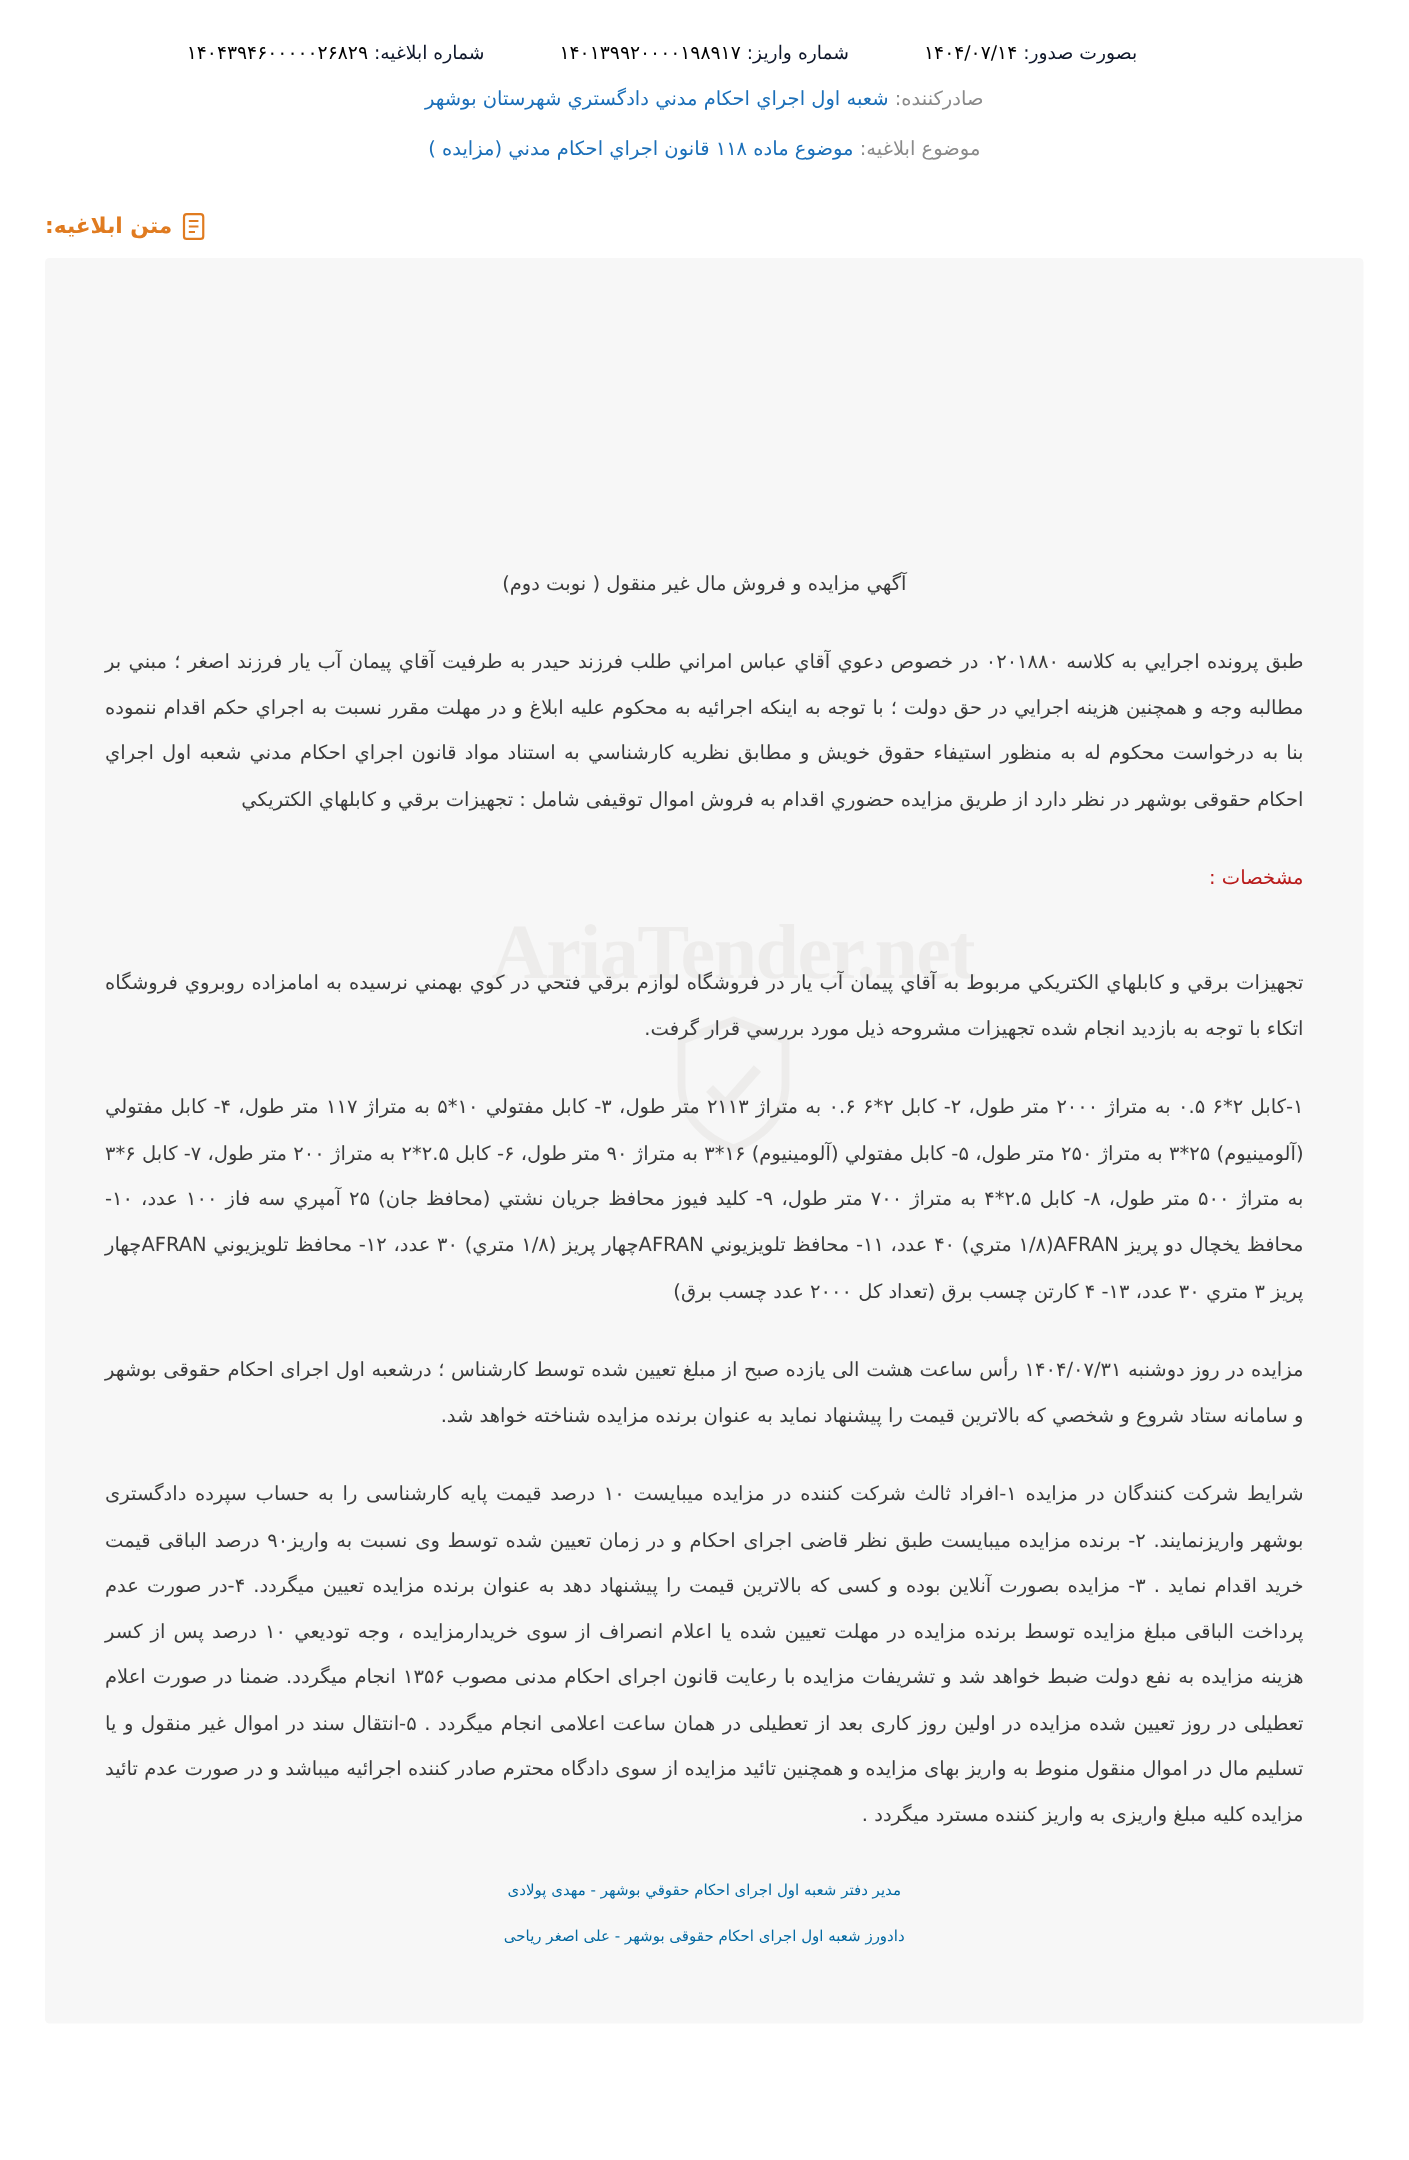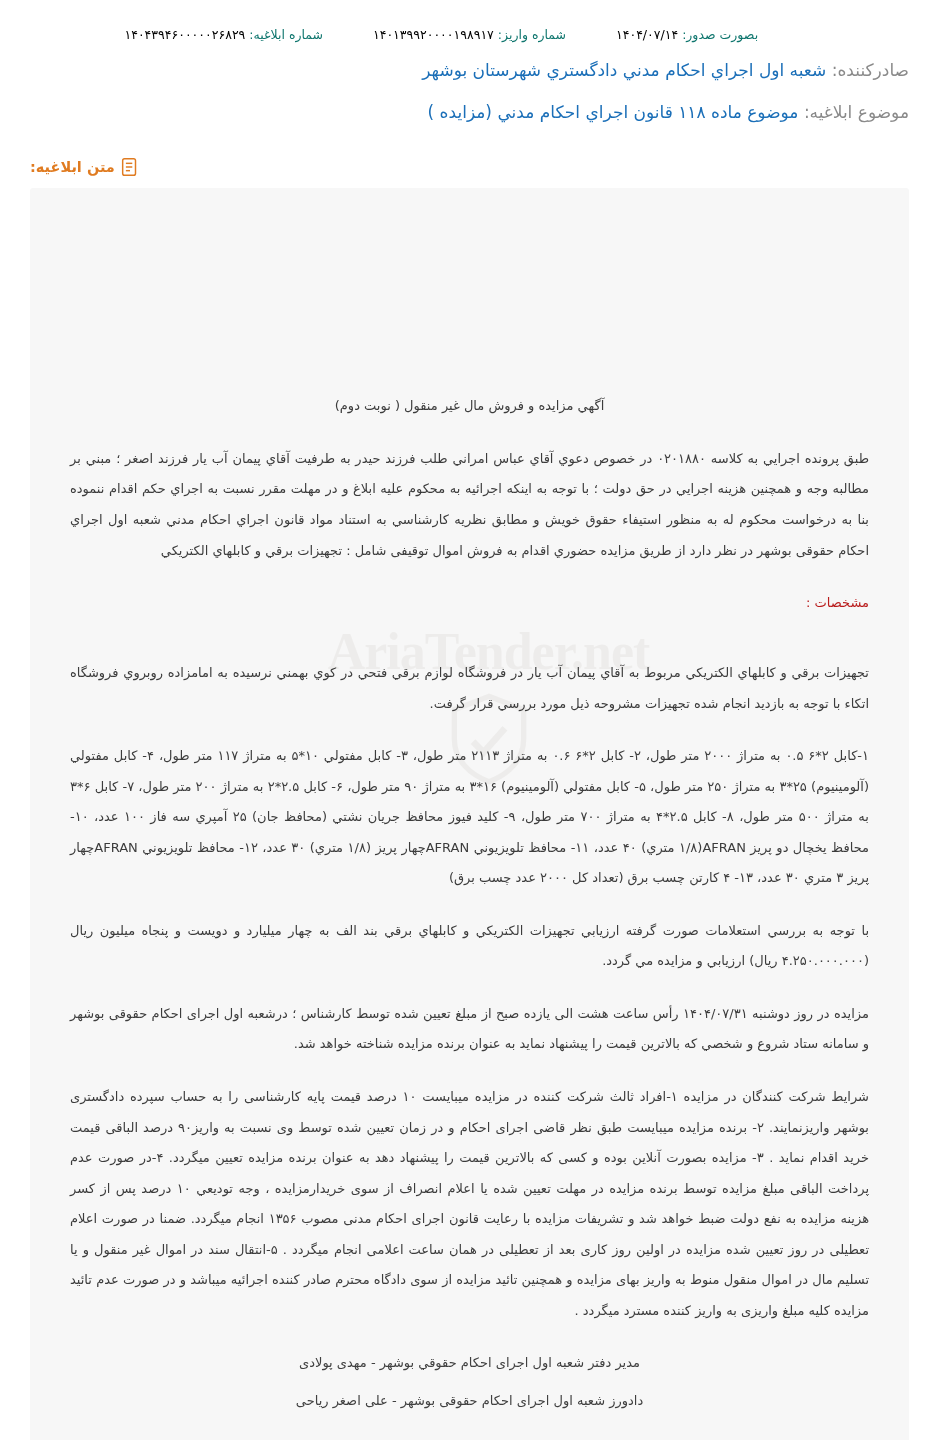--- a/index.html
+++ b/index.html
@@ -33,28 +33,28 @@
     gap: 0;
   }
   .meta-cell {
     flex: 1 1 0;
     text-align: right;
     white-space: nowrap;
     direction: rtl;
   }
   .meta-cell.c2 { text-align: center; }
   .meta-cell.c3 { text-align: left; }
-  .meta-label { color: #0f766e; }
+  .meta-label { color: #0f172a; }
   .meta-value { color: #000000; }
 
   .blue-row {
     padding: 6px 30px 0 30px;
-    text-align: right;
-    direction: rtl;
-    font-size: 17px;
+    text-align: center;
+    direction: rtl;
+    font-size: 13px;
     line-height: 2.1;
   }
   .blue-row .lbl { color: #8a8a8a; }
   .blue-row .val { color: #1b6fb8; }
 
   
   .section-title {
     margin: 26px 30px 10px 30px;
     display: flex;
     flex-direction: row-reverse;
@@ -123,22 +123,22 @@
   .gap-xl { margin-bottom: 62px; }
   .lbl-line {
     color: #b91c1c;
     font-size: 13px;
     line-height: 2.3;
     margin: 0 0 10px 0;
     text-align: right;
     direction: rtl;
   }
   .sign {
-    color: #404040;
-    font-size: 13px;
+    color: #0369a1;
+    font-size: 10px;
     line-height: 2.3;
     margin: 0 0 6px 0;
     text-align: center;
     direction: rtl;
   }
   .sign-2 { margin-top: 8px; }
 </style>
 </head>
 <body>
 
@@ -199,21 +199,20 @@
 
     <p class="t gap-xl">طبق پرونده اجرایي به کلاسه ۰۲۰۱۸۸۰ در خصوص دعوي آقاي عباس امراني طلب   فرزند حیدر به طرفیت آقاي پیمان آب یار   فرزند اصغر ؛ مبني بر مطالبه وجه و همچنین هزینه اجرایي در حق دولت ؛ با توجه به اینکه اجرائیه به محکوم علیه ابلاغ و در مهلت مقرر نسبت به اجراي حکم اقدام ننموده بنا به درخواست محکوم له به منظور استیفاء حقوق خویش و مطابق نظریه کارشناسي به استناد مواد قانون اجراي احکام مدني شعبه اول اجراي احکام حقوقی بوشهر در نظر دارد از طریق مزایده حضوري اقدام به فروش اموال توقیفی شامل : تجهیزات برقي و کابلهاي الکتریکي</p>
 
     <p class="lbl-line" style="margin-bottom:40px;">مشخصات :</p>
 
     <p class="t gap-xl">تجهیزات برقي و کابلهاي الکتریکي مربوط به آقاي پیمان آب یار در فروشگاه لوازم برقي فتحي در کوي بهمني نرسیده به امامزاده روبروي فروشگاه اتکاء با توجه به بازدید انجام شده تجهیزات مشروحه ذیل مورد بررسي قرار گرفت.</p>
 
     <p class="t gap-xl">۱-کابل ۲*۶ ۰.۵ به متراژ ۲۰۰۰ متر طول، ۲- کابل ۲*۶ ۰.۶ به متراژ ۲۱۱۳ متر طول، ۳- کابل مفتولي ۱۰*۵ به متراژ ۱۱۷ متر طول، ۴- کابل مفتولي (آلومینیوم) ۲۵*۳ به متراژ ۲۵۰ متر طول، ۵- کابل مفتولي (آلومینیوم) ۱۶*۳ به متراژ ۹۰ متر طول، ۶- کابل ۲.۵*۲ به متراژ ۲۰۰ متر طول، ۷- کابل ۶*۳ به متراژ ۵۰۰ متر طول، ۸- کابل ۲.۵*۴ به متراژ ۷۰۰ متر طول، ۹- کلید فیوز محافظ جریان نشتي (محافظ جان) ۲۵ آمپري سه فاز ۱۰۰ عدد، ۱۰- محافظ یخچال دو پریز AFRAN(۱/۸ متري) ۴۰ عدد، ۱۱- محافظ تلویزیوني AFRANچهار پریز (۱/۸ متري) ۳۰ عدد، ۱۲- محافظ تلویزیوني AFRANچهار پریز ۳ متري ۳۰ عدد، ۱۳- ۴ کارتن چسب برق (تعداد کل ۲۰۰۰ عدد چسب برق)</p>
 
 
-    <p class="t gap-xl">با توجه به بررسي استعلامات صورت گرفته ارزیابي تجهیزات الکتریکي و کابلهاي برقي بند الف به چهار میلیارد و دویست و پنجاه میلیون ریال (۴.۲۵۰.۰۰۰.۰۰۰ ریال) ارزیابي و مزایده مي گردد.</p>
 
     <p class="t gap-lg">مزایده  در روز دوشنبه  ۱۴۰۴/۰۷/۳۱ رأس ساعت هشت الی یازده صبح از مبلغ تعیین شده توسط کارشناس ؛ درشعبه اول اجرای احکام حقوقی بوشهر و سامانه ستاد شروع و شخصي که بالاترین قیمت را پیشنهاد نماید به عنوان برنده مزایده شناخته خواهد شد.</p>
 
     <p class="t gap-lg">شرایط  شرکت کنندگان  در مزایده  ۱-افراد ثالث شرکت کننده در مزایده  میبایست ۱۰ درصد قیمت پایه کارشناسی را به حساب سپرده دادگستری بوشهر واریزنمایند. ۲-  برنده مزایده میبایست طبق نظر قاضی اجرای احکام و در زمان تعیین شده توسط وی نسبت به واریز۹۰ درصد الباقی قیمت خرید اقدام نماید . ۳- مزایده  بصورت آنلاین بوده  و کسی که بالاترین قیمت را پیشنهاد دهد به عنوان برنده مزایده  تعیین میگردد. ۴-در صورت عدم پرداخت الباقی مبلغ مزایده توسط برنده مزایده در مهلت تعیین شده یا اعلام انصراف از سوی خریدارمزایده ، وجه تودیعي ۱۰ درصد  پس از کسر هزینه مزایده به نفع دولت ضبط خواهد شد و تشریفات مزایده  با رعایت قانون اجرای احکام مدنی مصوب ۱۳۵۶ انجام میگردد. ضمنا در صورت اعلام  تعطیلی در روز تعیین شده  مزایده  در اولین روز کاری  بعد از تعطیلی در همان ساعت اعلامی انجام میگردد . ۵-انتقال سند در اموال غیر منقول و یا تسلیم مال در اموال منقول منوط به واریز بهای مزایده و همچنین تائید مزایده از سوی دادگاه محترم صادر کننده اجرائیه میباشد و در صورت عدم تائید مزایده کلیه مبلغ واریزی به واریز کننده مسترد میگردد .</p>
 
     <p class="sign">مدیر دفتر شعبه اول اجرای احکام حقوقي بوشهر - مهدی پولادی</p>
     <p class="sign sign-2">دادورز شعبه اول اجرای احکام حقوقی بوشهر   -    علی اصغر ریاحی</p>
 
   </div>
 </div>

